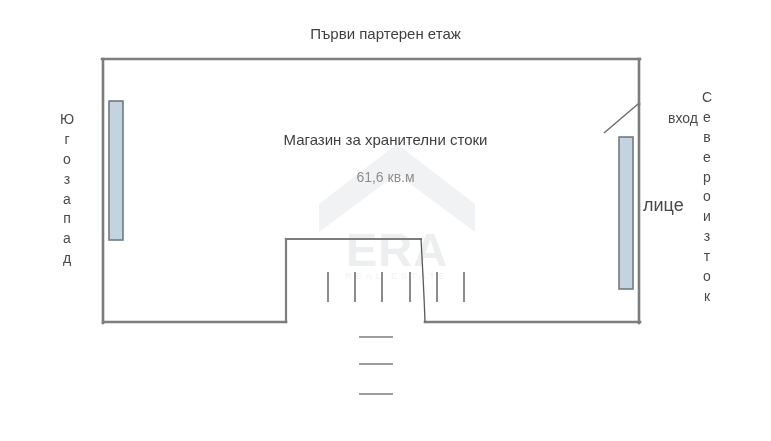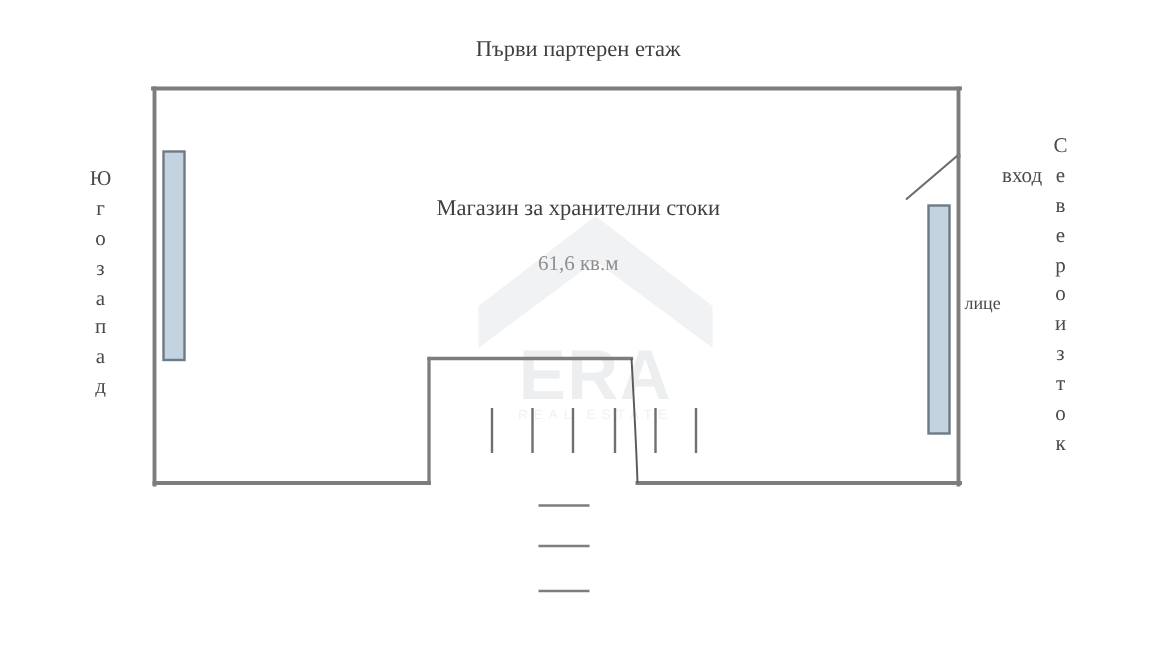--- a/index.html
+++ b/index.html
@@ -23,21 +23,21 @@
   }
   #plan-svg {
     position: absolute;
     left: 0; top: 0;
     width: 771px;
     height: 441px;
   }
   .txt {
     position: absolute;
     white-space: pre;
-    font-family: Liberation Serif, serif;
+    font-family: Liberation Sans, sans-serif;
     color: #4a4a4a;
     line-height: 1;
   }
   #floor-title {
     left: 0;
     top: 26px;
     width: 771px;
     text-align: center;
     font-size: 15px;
     color: #3f3f3f;
@@ -67,21 +67,21 @@
   }
   #entrance-label {
     left: 641px;
     top: 111px;
     font-size: 14px;
     padding-left: 27px;
   }
   #front-label {
     left: 643px;
     top: 196px;
-    font-size: 12px;
+    font-size: 18px;
   }
   .vert-label {
     font-size: 14px;
     display: flex;
     flex-direction: column;
     align-items: center;
     line-height: 1.42;
     color: #4a4a4a;
   }
   #sw-label {

